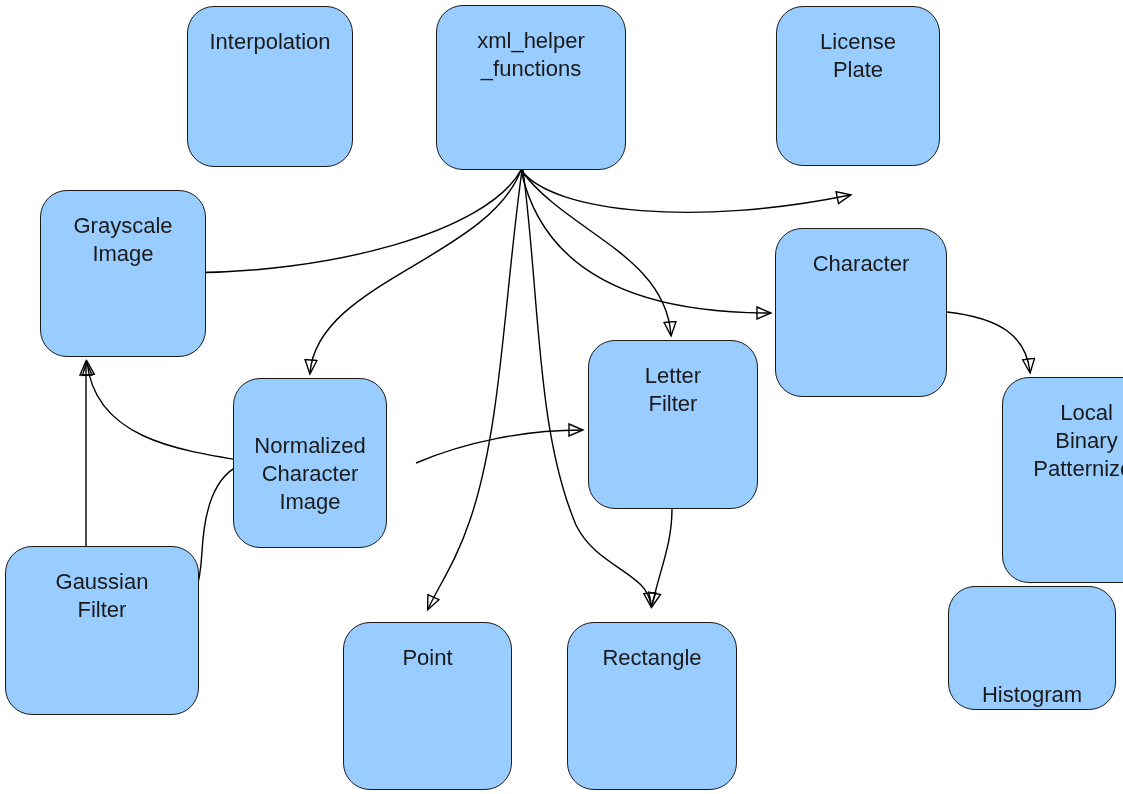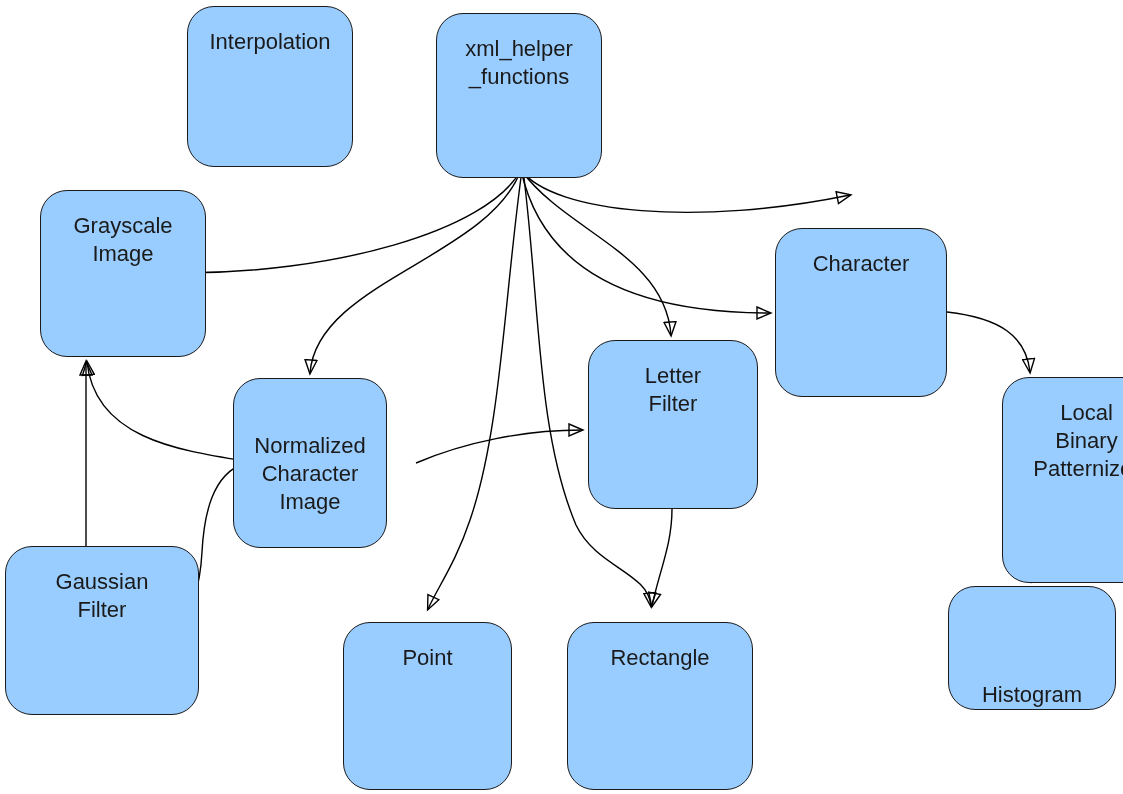--- a/index.html
+++ b/index.html
@@ -65,25 +65,29 @@
     <path d="M86,546 L86,362" marker-end="url(#arrow)"></path>
     <path d="M245,463 C212,474 204,515 202,552 C200,590 191,611 177,627" marker-end="url(#arrow)"></path>
     <path d="M947,312 C1000,318 1026,336 1030,372" marker-end="url(#arrow)"></path>
     <path d="M1031,546 L1031,581" marker-end="url(#arrow)"></path>
   </svg>
 
   <div class="node" style="left:187px; top:6px; width:166px; height:161px;">
     <span class="label">Interpolation</span>
   </div>
 
-  <div class="node" style="left:436px; top:5px; width:166px; height:165px;margin-top:8px;">
+  <div class="node" style="left:436px; top:5px; width:190px; height:165px;">
     <span class="label">xml_helper
 _functions</span>
   </div>
 
+  <div class="node" style="left:776px; top:6px; width:164px; height:160px;">
+    <span class="label">License
+Plate</span>
+  </div>
 
   <div class="node" style="left:4px; top:190px; width:166px; height:167px;margin-left:36px;">
     <span class="label">Grayscale
 Image</span>
   </div>
 
   <div class="node" style="left:775px; top:228px; width:172px; height:169px;">
     <span class="label">Character</span>
   </div>
 
@@ -110,17 +114,17 @@
   </div>
 
   <div class="node" style="left:948px; top:586px; width:168px; height:124px;align-items:flex-end;">
     <span class="label">Histogram</span>
   </div>
 
   <div class="node" style="left:343px; top:622px; width:169px; height:168px;">
     <span class="label">Point</span>
   </div>
 
-  <div class="node" style="left:567px; top:622px; width:186px; height:168px;">
+  <div class="node" style="left:567px; top:622px; width:170px; height:168px;">
     <span class="label">Rectangle</span>
   </div>
 
 </div>
 
 </body></html>

